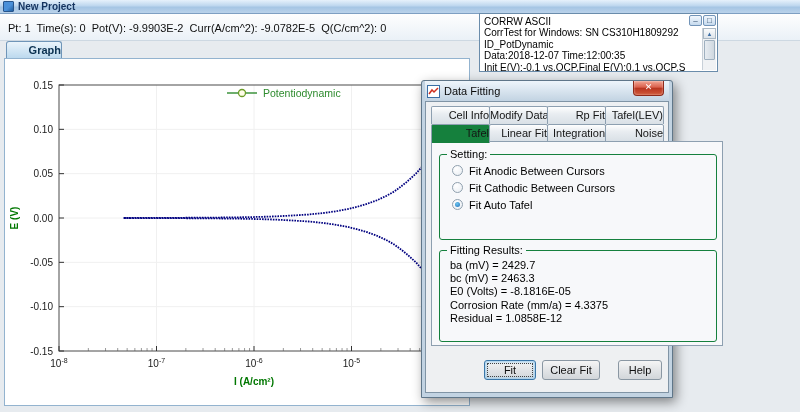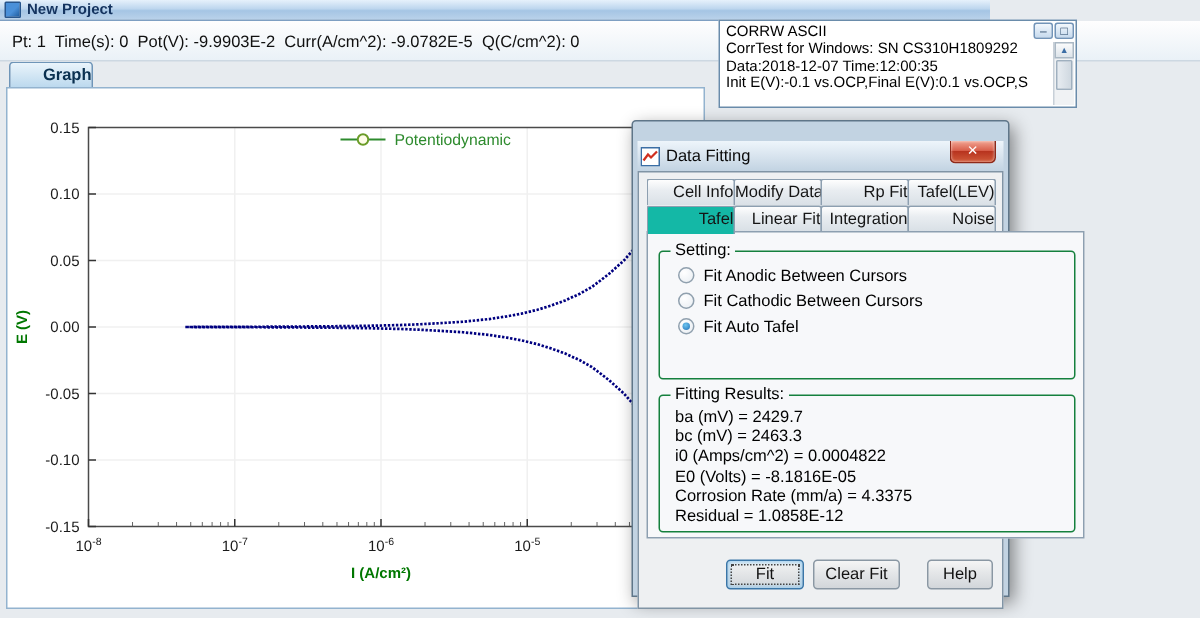--- a/index.html
+++ b/index.html
@@ -1,20 +1,20 @@
 <!DOCTYPE html>
 <html><head>
 <meta charset="utf-8">
 <style>
   html,body{margin:0;padding:0;background:#555}
   #app{position:relative;width:800px;height:412px;background:#e7ebef;overflow:hidden;
        font-family:"Liberation Sans",sans-serif;font-size:11px;color:#111}
 
   
-  .titlebar{position:absolute;left:0;top:0;width:660px;height:14px;box-sizing:border-box;
+  .titlebar{position:absolute;left:0;top:0;width:800px;height:14px;box-sizing:border-box;
     background:linear-gradient(#e6f1fb,#bdd6ee 45%,#a5c5e4 55%,#bad2ea);
     border-bottom:1px solid #7e9fc2;display:flex;align-items:center;padding-left:3px}
   .app-icon{width:9px;height:9px;margin-right:4px;border:1px solid #27558c;border-radius:1px;
     background:linear-gradient(135deg,#4a90d9 55%,#1f5c9e)}
   .title{font-size:10px;font-weight:700;color:#14335f;line-height:12px}
 
   .statusrow{position:absolute;left:0;top:14px;width:800px;height:26px;
     background:linear-gradient(#fefefe,#eaf1f7);border-bottom:1px solid #cdd8e2}
   .statusrow .status-text{position:absolute;left:8px;top:8px;font-weight:400;color:#101010;white-space:pre}
 
@@ -37,38 +37,38 @@
     border-radius:2px;cursor:pointer}
   .scrollbar{position:absolute;right:1px;top:14px;bottom:1px;width:14px;background:#f0f2f4;
     border-left:1px solid #c8d0d8;box-sizing:border-box}
   .scroll-up{height:11px;text-align:center;font-size:6px;line-height:11px;color:#3c6ea5;box-sizing:border-box;
     background:linear-gradient(#fafbfc,#dde4ea);border:1px solid #aab8c4;cursor:pointer}
   .scroll-thumb{margin:1px;height:18px;background:linear-gradient(90deg,#e7ecf1,#cfd8e0);
     border:1px solid #9fb0bf;border-radius:1px;cursor:pointer}
 
   
   .dialog{position:absolute;left:421px;top:80px;width:252px;height:318px;box-sizing:border-box;z-index:5;
-    background:#c2d3e2;border:1px solid #5f7689;border-radius:3px 3px 0 0;padding:13px 3px 3px;
+    background:#c2d3e2;border:1px solid #5f7689;border-radius:3px 3px 0 0;padding:0 3px 3px;
     box-shadow:3px 4px 12px rgba(0,0,0,.45)}
   .dlg-titlebar{position:relative;height:20px;display:flex;align-items:center;padding-left:2px;
     background:linear-gradient(#eef5fb,#c2d3e2)}
   .dlg-icon{width:13px;height:13px;margin-right:4px}
   .dlg-title{font-size:11px;color:#0a0a0a}
   .close-btn{position:absolute;top:0;right:5px;width:31px;height:15px;box-sizing:border-box;cursor:pointer;
     background:linear-gradient(#f2a492,#d9604c 45%,#b8341f 50%,#d05a3a);
     border:1px solid #8e2a1a;border-top:none;border-radius:0 0 4px 4px;color:#fff;font-size:9px;
     line-height:13px;text-align:center;box-shadow:inset 0 0 2px rgba(255,255,255,.7)}
   .dlg-body{position:relative;height:292px;box-sizing:border-box;background:#eef0f2;
     border:1px solid #8094a5;padding:4px 5px 0}
   .tabs-row{display:flex}
   .tab{width:73px;height:18px;box-sizing:border-box;line-height:17px;text-align:right;cursor:pointer;
     background:linear-gradient(#fefefe,#e9edf1 40%,#d9e0e6);border:1px solid #8d9fb0;margin-right:-1px;
     border-radius:2px 2px 0 0;color:#151515;overflow:hidden;white-space:nowrap}
   .row1 .tab{border-bottom:none}
-  .row2 .tab.sel{background:#14b8a6;height:19px;margin-bottom:-1px;border-bottom:none;position:relative;z-index:4}
+  .row2 .tab.sel{background:#15803d;height:19px;margin-bottom:-1px;border-bottom:none;position:relative;z-index:4}
   .tab-page{position:relative;width:292px;height:205px;box-sizing:border-box;background:#f7f8fa;
     border:1px solid #8d9fb0;margin-top:-1px;z-index:1}
   .group{position:absolute;left:7px;width:278px;box-sizing:border-box;border:1px solid #15803d;border-radius:3px}
   .setting-group{top:12px;height:86px}
   .results-group{top:108px;height:92px}
   .group-label{position:absolute;top:-7px;left:7px;background:#f7f8fa;padding:0 3px;color:#000}
   .radio-row{display:flex;align-items:center;gap:6px;margin-left:12px;height:17px;cursor:pointer}
   .radio-row:first-of-type{margin-top:7px}
   .radio{width:11px;height:11px;box-sizing:border-box;border-radius:50%;position:relative;
     background:radial-gradient(circle at 35% 30%,#fff,#e8edf2);border:1px solid #90a0ae}
@@ -177,20 +177,21 @@
         <line x1="222" y1="34" x2="252" y2="34" stroke="#2e8b2e" stroke-width="1.4"></line>
         <circle cx="237" cy="34" r="3.5" fill="#fffde8" stroke="#6b9c28" stroke-width="1.3"></circle>
         <text x="258" y="37.5" font-size="10.5" fill="#2e8b2e">Potentiodynamic</text>
       </svg>
   </div>
 
   <div class="ascii-panel">
     <div class="ascii-text">
       <div>CORRW ASCII</div>
       <div>CorrTest for Windows: SN CS310H1809292</div>
+      <div>ID_PotDynamic</div>
       <div>Data:2018-12-07  Time:12:00:35</div>
       <div>Init E(V):-0.1 vs.OCP,Final E(V):0.1 vs.OCP,S</div>
     </div>
     <div class="win-btns">
       <span class="win-btn">–</span>
       <span class="win-btn">□</span>
     </div>
     <div class="scrollbar">
       <div class="scroll-up">▲</div>
       <div class="scroll-thumb"></div>
@@ -235,21 +236,20 @@
           <div class="radio-row">
             <span class="radio checked"></span>
             <span class="radio-label">Fit Auto Tafel</span>
           </div>
         </div>
         <div class="group results-group">
           <span class="group-label">Fitting Results:</span>
           <div class="results-lines">
             <div>ba (mV) = 2429.7</div>
             <div>bc (mV) = 2463.3</div>
-            <div>i0 (Amps/cm^2) = 0.0004822</div>
             <div>E0 (Volts) = -8.1816E-05</div>
             <div>Corrosion Rate (mm/a) = 4.3375</div>
             <div>Residual = 1.0858E-12</div>
           </div>
         </div>
       </div>
       <div class="dlg-buttons">
         <button class="default">Fit</button>
         <button>Clear Fit</button>
         <button>Help</button>

